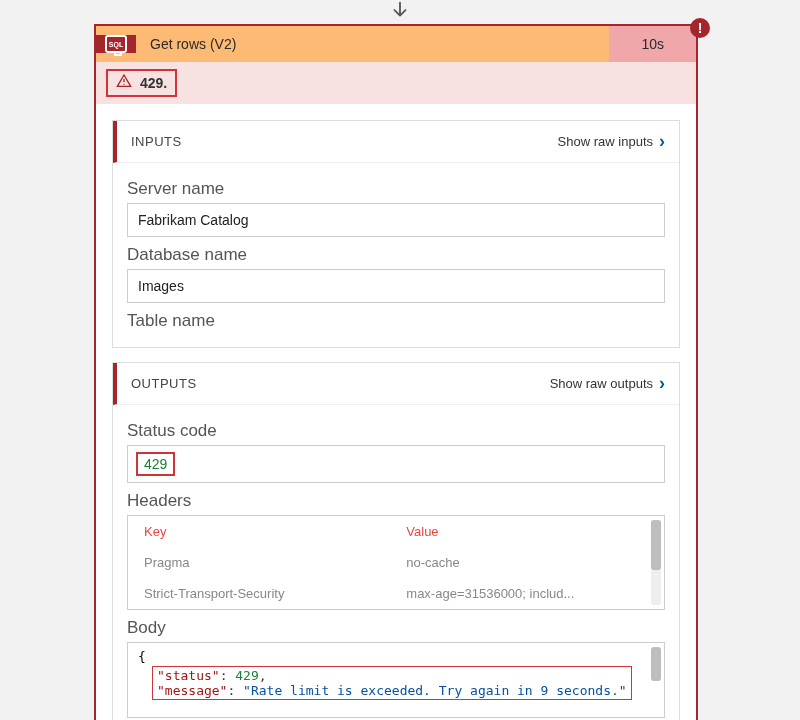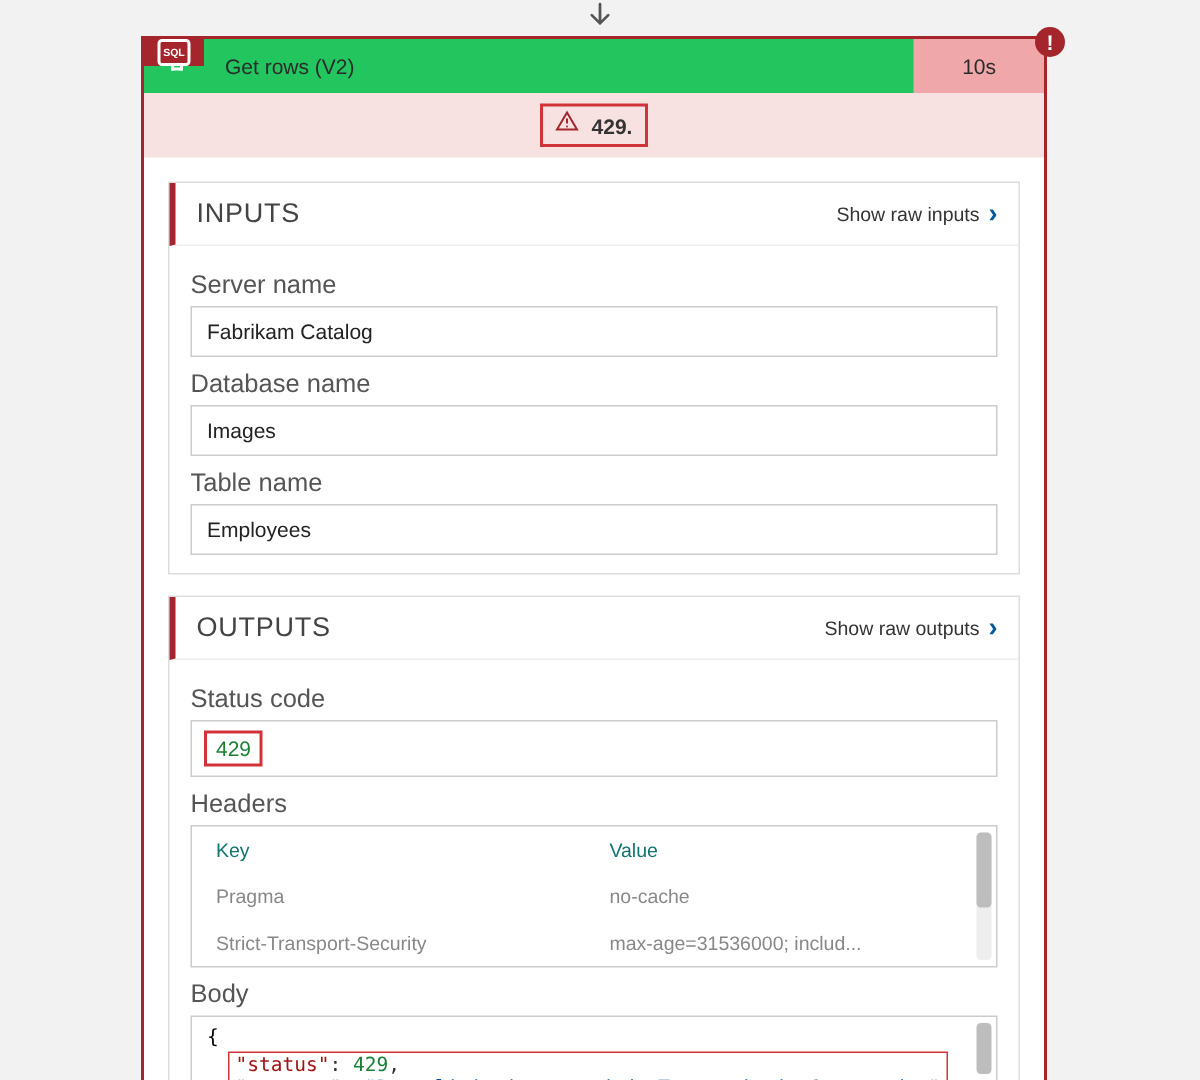--- a/index.html
+++ b/index.html
@@ -29,22 +29,22 @@
   .card {
     position: absolute;
     top: 24px;
     left: 94px;
     width: 604px;
     border: 2px solid #a4262c;
     background: #fff;
   }
   .card-header {
     display: flex;
-    align-items: flex-start;
-    background: #22c55e;
+    align-items: center;
+    background: #fdba74;
   }
   .card-header .icon-box {
     width: 40px;
     background: #a4262c;
     color: #fff;
     display: flex;
     align-items: center;
     justify-content: center;
     position: relative;
   }
@@ -95,21 +95,20 @@
     font-size: 14px;
     text-align: center;
     line-height: 20px;
     z-index: 5;
   }
   .error-strip {
     background: #f8e1e1;
     padding: 7px 10px;
     display: flex;
     align-items: center;
-    justify-content: center;
   }
   .error-box {
     border: 2px solid #d13438;
     padding: 2px 8px;
     display: inline-flex;
     align-items: center;
     gap: 8px;
   }
   .warn-triangle {
     color: #a4262c;
@@ -130,21 +129,21 @@
     display: flex;
     align-items: center;
     border-left: 4px solid #a4262c;
     padding: 10px 14px 10px 14px;
     color: #333;
     border-bottom: 1px solid #eee;
   }
   .panel-header .title {
     text-transform: uppercase;
     letter-spacing: 0.5px;
-    font-size: 18px;
+    font-size: 13px;
     color: #444;
   }
   .panel-header .spacer { flex: 1; }
   .panel-header .raw-link {
     color: #333;
     font-size: 13px;
     cursor: pointer;
     display: flex;
     align-items: center;
     gap: 6px;
@@ -183,21 +182,21 @@
   .headers-table {
     border: 1px solid #ccc;
     position: relative;
   }
   .htable-row {
     display: flex;
     padding: 8px 10px;
     color: #888;
     font-size: 13px;
   }
-  .htable-row.head { color: #0f766e; }
+  .htable-row.head { color: #ef4444; }
   .htable-row .hkey { width: 52%; padding-left: 6px;}
   .htable-row .hval { width: 40%; white-space: nowrap; overflow: hidden; text-overflow: ellipsis; }
   .htable-scroll {
     position: absolute;
     right: 3px;
     top: 4px;
     bottom: 4px;
     width: 10px;
     background: #eee;
     border-radius: 3px;
@@ -287,21 +286,20 @@
             <span>Show raw inputs</span>
             <span class="chevron">›</span>
           </span>
         </div>
         <div class="fields">
           <div class="field-label">Server name</div>
           <div class="field-value">Fabrikam Catalog</div>
           <div class="field-label">Database name</div>
           <div class="field-value">Images</div>
           <div class="field-label">Table name</div>
-          <div class="field-value">Employees</div>
         </div>
       </div>
 
       <div class="panel">
         <div class="panel-header">
           <span class="title">OUTPUTS</span>
           <span class="spacer"></span>
           <span class="raw-link">
             <span>Show raw outputs</span>
             <span class="chevron">›</span>

